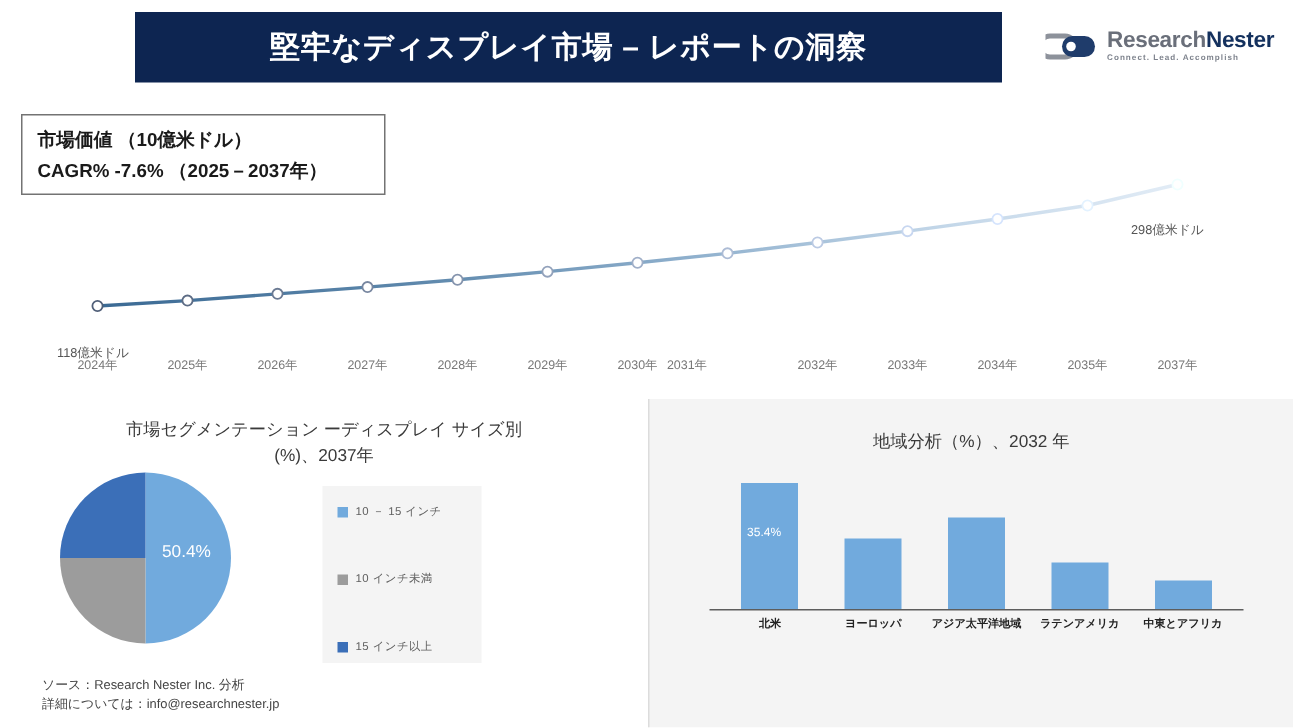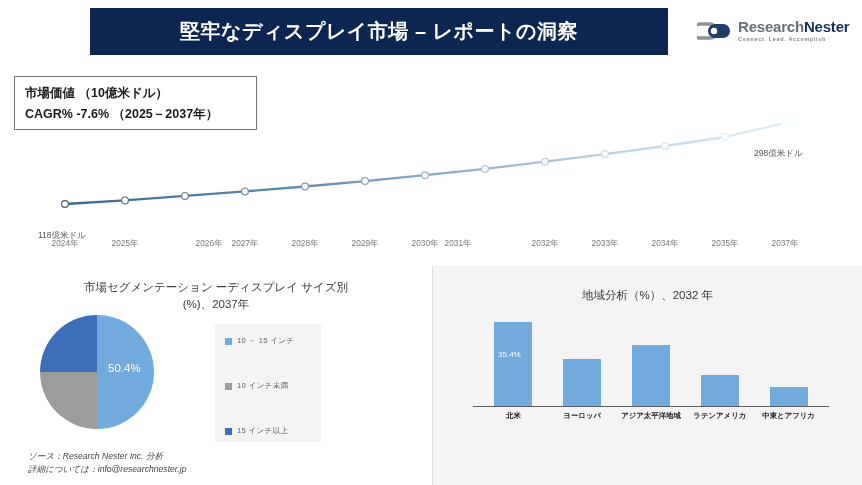--- a/index.html
+++ b/index.html
@@ -217,21 +217,20 @@
     font-size: 7.6px;
     color: #606060;
     letter-spacing: 0.3px;
   }
 
   
   .footer {
     position: absolute;
     left: 28px;
     top: 184px;
-    font-style: italic;
     font-size: 8.6px;
     color: #444444;
     line-height: 13px;
   }
 
   
   .barchart {
     position: absolute;
     left: 14px;
     top: 45px;
@@ -347,21 +346,21 @@
           <circle cx="785.0" cy="63.0" r="3.4" fill="#ffffff" stroke="rgb(240,255,255)" stroke-width="1.2"></circle>
         </g>
     </svg>
     <div class="value-label label-start">118億米ドル</div>
     <div class="value-label label-end">298億米ドル</div>
   </div>
 
   <div class="axis-labels" id="year-axis">
       <div class="axis-tick" style="left: 65px;">2024年</div>
       <div class="axis-tick" style="left: 125px;">2025年</div>
-      <div class="axis-tick" style="left: 185px; margin-left: 24px;">2026年</div>
+      <div class="axis-tick" style="left: 185px;">2026年</div>
       <div class="axis-tick" style="left: 245px;">2027年</div>
       <div class="axis-tick" style="left: 305px;">2028年</div>
       <div class="axis-tick" style="left: 365px;">2029年</div>
       <div class="axis-tick" style="left: 425px;">2030年</div>
       <div class="axis-tick" style="left: 458px; text-align: right;">2031年</div>
       <div class="axis-tick" style="left: 545px;">2032年</div>
       <div class="axis-tick" style="left: 605px;">2033年</div>
       <div class="axis-tick" style="left: 665px;">2034年</div>
       <div class="axis-tick" style="left: 725px;">2035年</div>
       <div class="axis-tick" style="left: 785px;">2037年</div>

